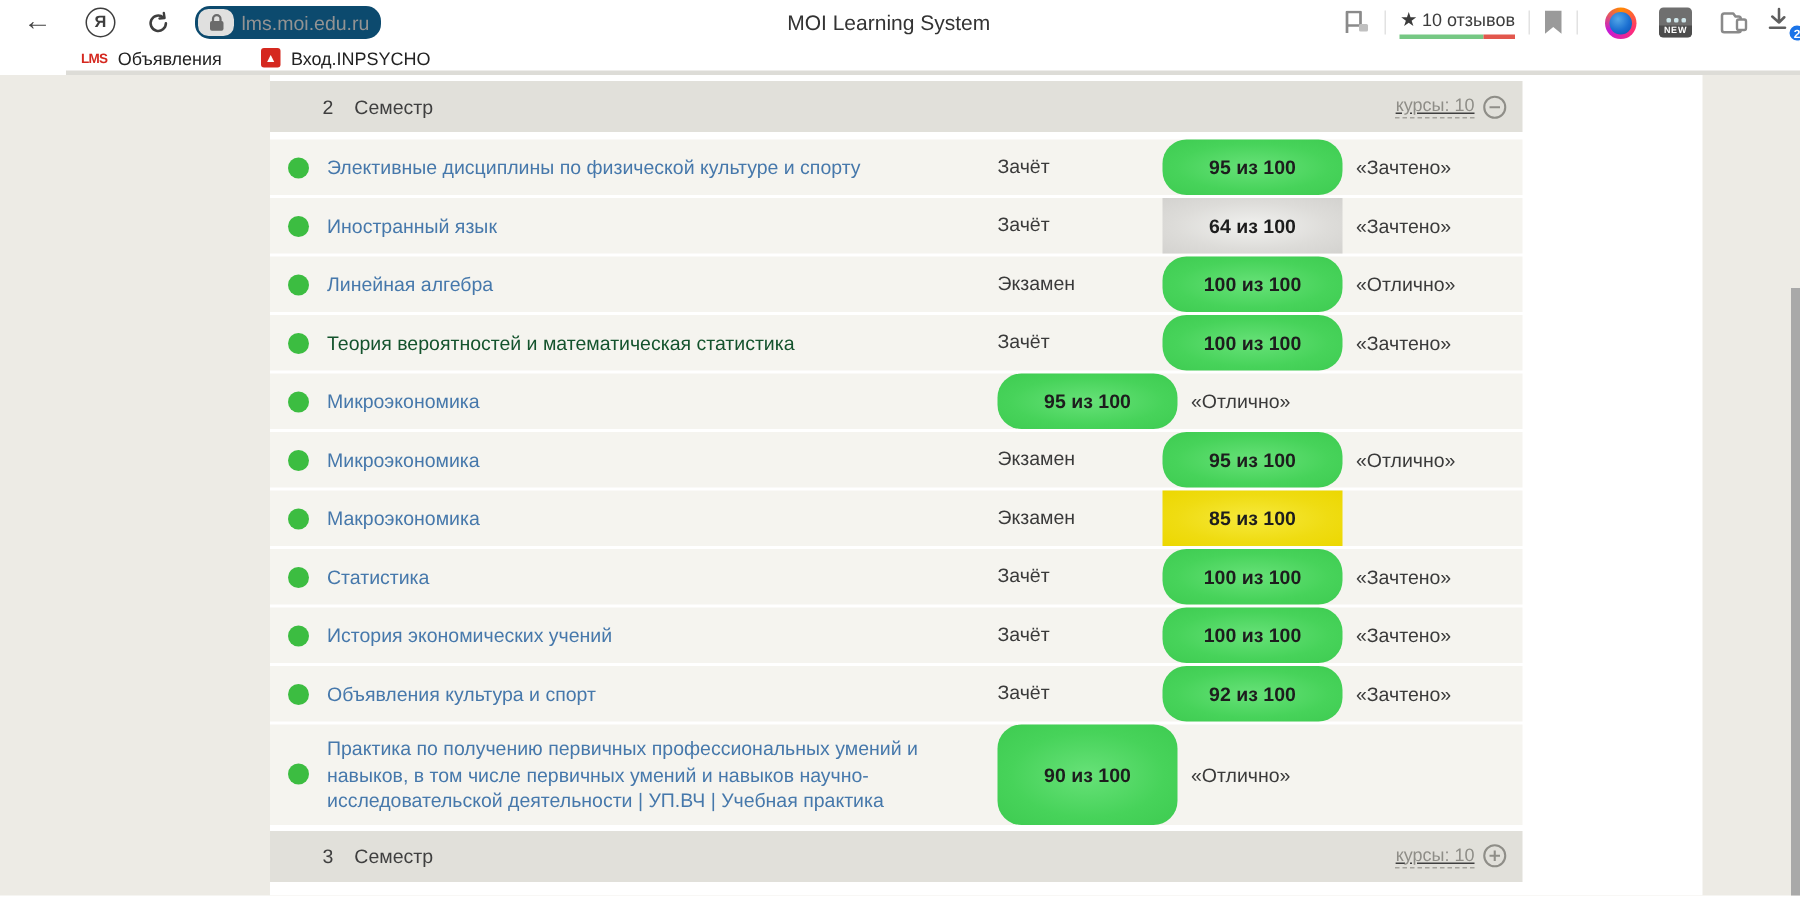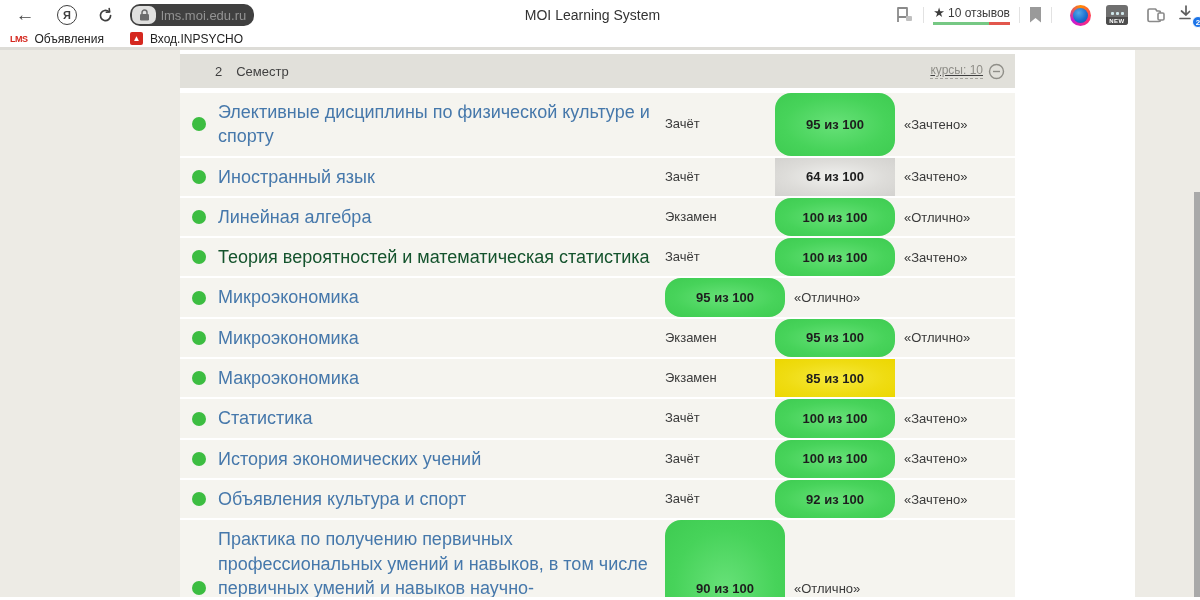--- a/index.html
+++ b/index.html
@@ -13,21 +13,21 @@
   }
   .tb-btn { display:flex; align-items:center; justify-content:center; color:#3e3e3e; cursor:pointer; }
   .back-arrow { font-size:19px; width:30px; color:#444; }
   .ya-circle {
     width:20px; height:20px; border:1.6px solid #3e3e3e; border-radius:50%;
     font-size:11px; font-weight:bold; margin-left:17px; color:#3e3e3e;
   }
   .refresh { margin-left:17px; width:22px; }
   .addressbar {
     display:flex; align-items:center; margin-left:14px;
-    background:#404040; border-radius:10px; height:22px; padding:2px; width:124px;
+    background:#0c4a6e; border-radius:10px; height:22px; padding:2px; width:124px;
   }
   .lock-chip {
     background:#e0e0df; border-radius:7px; width:24px; height:18px;
     display:flex; align-items:center; justify-content:center; flex:none;
   }
   .url-text { color:#939393; font-size:13px; padding-left:5px; white-space:nowrap; }
   .win-title {
     position:absolute; left:0; right:15px; text-align:center;
     font-size:14px; color:#333; pointer-events:none;
   }
@@ -57,21 +57,21 @@
   .new-label { font-size:6px; font-weight:bold; color:#fff; background:#4c4c4c; width:100%; text-align:center; line-height:8px; letter-spacing:.5px; }
   .dl-wrap { position:relative; width:24px; height:24px; margin-left:10px; flex:none; }
   .dl-badge {
     position:absolute; right:-4px; bottom:-1px; min-width:12px; height:12px; border-radius:7px;
     color:#fff; font-size:8px; font-weight:bold; display:flex; align-items:center; justify-content:center;
     border:1.5px solid #fff; padding:0 2px;
   }
 
   .bookmarks {
     height:20px; background:#fff; display:flex; align-items:center;
-    padding-left:10px; border-bottom:3px solid #dddcd7; font-size:12px; color:#222;
+    padding-left:10px; border-bottom:3px solid #dddcd7; font-size:12px; color:#222;margin-left:44px;
   }
   .bm-item { display:flex; align-items:center; margin-right:26px; cursor:pointer; }
   .bm-lms { font-size:9px; font-weight:bold; letter-spacing:-.5px; margin-right:7px; }
   .bm-fav {
     width:13px; height:13px; border-radius:2px; margin-right:7px;
     display:flex; align-items:center; justify-content:center; color:#fff; font-size:8px;
   }
 
   
   .viewport { position:relative; height:547px; background:#edebe5; overflow:hidden; }
@@ -91,21 +91,21 @@
   .toggle-icon { display:flex; cursor:pointer; }
 
   .g-row {
     display:flex; align-items:stretch; background:#f5f4ef;
     margin-bottom:2px; min-height:37px;
   }
   .cell { display:flex; align-items:center; }
   .c-dot { width:38px; justify-content:center; flex:none; }
   .dot { width:14px; height:14px; border-radius:50%; display:block; }
   .c-course { width:447px; flex:none; padding:7px 12px 7px 0; }
-  .course-link { font-size:18px; line-height:1.35; text-decoration:none; cursor:pointer; }
+  .course-link { font-size:13px; line-height:1.35; text-decoration:none; cursor:pointer; }
   .c-assess { width:110px; flex:none; font-size:13px; color:#3a3a3a; line-height:1.4; padding-right:6px; }
   .c-badge {
     width:120px; flex:none; justify-content:center;
     font-size:13px; font-weight:bold; color:#1d1d1d; text-align:center;
   }
   .sc-green  { background:radial-gradient(ellipse at center, #67e178 0%, #47d35a 60%, #3ecb51 100%);border-radius:16px; }
   .sc-silver { background:radial-gradient(ellipse at center, #f1f1ef 0%, #dddcd9 60%, #d3d2cf 100%); }
   .sc-yellow { background:radial-gradient(ellipse at center, #f7e93c 0%, #efdc12 60%, #ecd700 100%); }
   .c-grade { flex:1; padding-left:9px; font-size:13px; color:#3a3a3a; }
 

